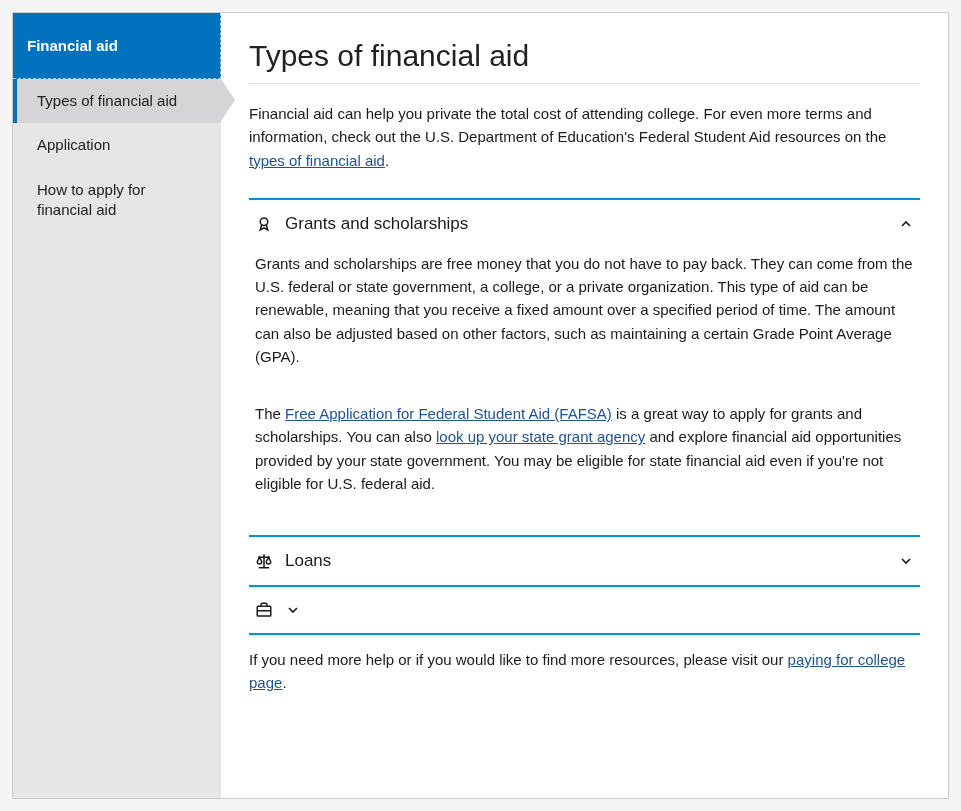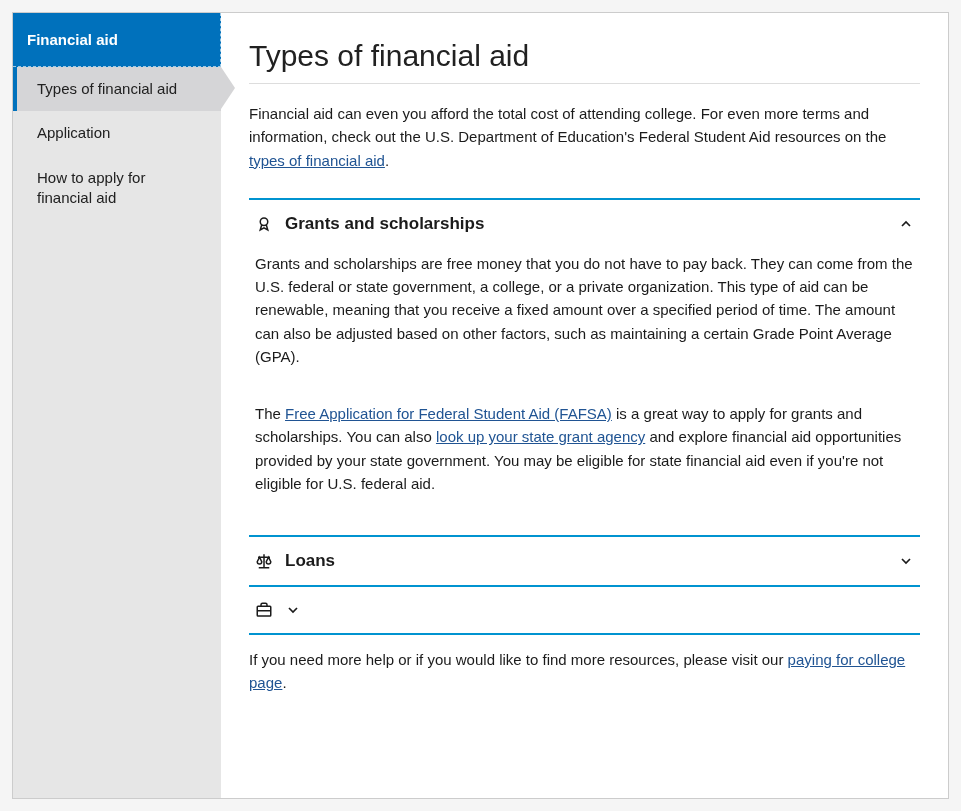--- a/index.html
+++ b/index.html
@@ -19,21 +19,21 @@
   }
   .sidebar {
     width: 208px;
     background: #e6e6e6;
     flex-shrink: 0;
   }
   .side-header {
     background: #0071bc;
     color: #fff;
     font-weight: 600;
-    padding: 18px 14px;
+    padding: 24px 14px;
     font-size: 15px;
     border: 1px dashed #9ec9e4;
     border-left: none;
     border-top: none;
   }
   .side-item {
     padding: 12px 18px 12px 24px;
     font-size: 15px;
     color: #212121;
     cursor: pointer;
@@ -70,21 +70,21 @@
   a.link { color: #205493; text-decoration: underline; }
   .accordion { margin-top: 26px; }
   .acc-item { border-top: 2px solid #0093d0; border-bottom: 2px solid #0093d0; margin-bottom: -2px; }
   .acc-head {
     display: flex;
     align-items: center;
     padding: 14px 6px;
     cursor: pointer;
     gap: 12px;
   }
-  .acc-title { font-weight: 700; font-size: 17px; flex: 1; color: #1b1b1b; }
+  .acc-title { font-weight: 400; font-size: 17px; flex: 1; color: #1b1b1b; }
   .acc-icon { width: 18px; height: 18px; display:flex; align-items:center; justify-content:center;}
   .chev { width: 16px; height: 16px; }
   .acc-body { padding: 4px 6px 24px 6px; }
   .footer-note { margin-top: 15px; }
 </style>
 </head>
 <body>
 
 <div class="frame">
   <nav class="sidebar">
@@ -92,21 +92,21 @@
     <div class="side-item active">Types of financial aid</div>
     <div class="side-item">Application</div>
     <div class="side-item">How to apply for financial aid</div>
   </nav>
 
   <main class="main">
     <h1>Types of financial aid</h1>
     <hr class="rule">
 
     <p>
-      <span>Financial aid can even you afford the total cost of attending college. For even more terms and information, check out the U.S. Department of Education's Federal Student Aid resources on the </span><a href="#" class="link">types of financial aid</a><span>.</span>
+      <span>Financial aid can help you private the total cost of attending college. For even more terms and information, check out the U.S. Department of Education's Federal Student Aid resources on the </span><a href="#" class="link">types of financial aid</a><span>.</span>
     </p>
 
     <div class="accordion">
 
       <div class="acc-item">
         <div class="acc-head">
           <span class="acc-icon">
             <svg viewBox="0 0 24 24" width="18" height="18" fill="none" stroke="#1b1b1b" stroke-width="2">
                 <circle cx="12" cy="9" r="5"></circle>
                 <path d="M9 13l-2 7 5-3 5 3-2-7"></path>

